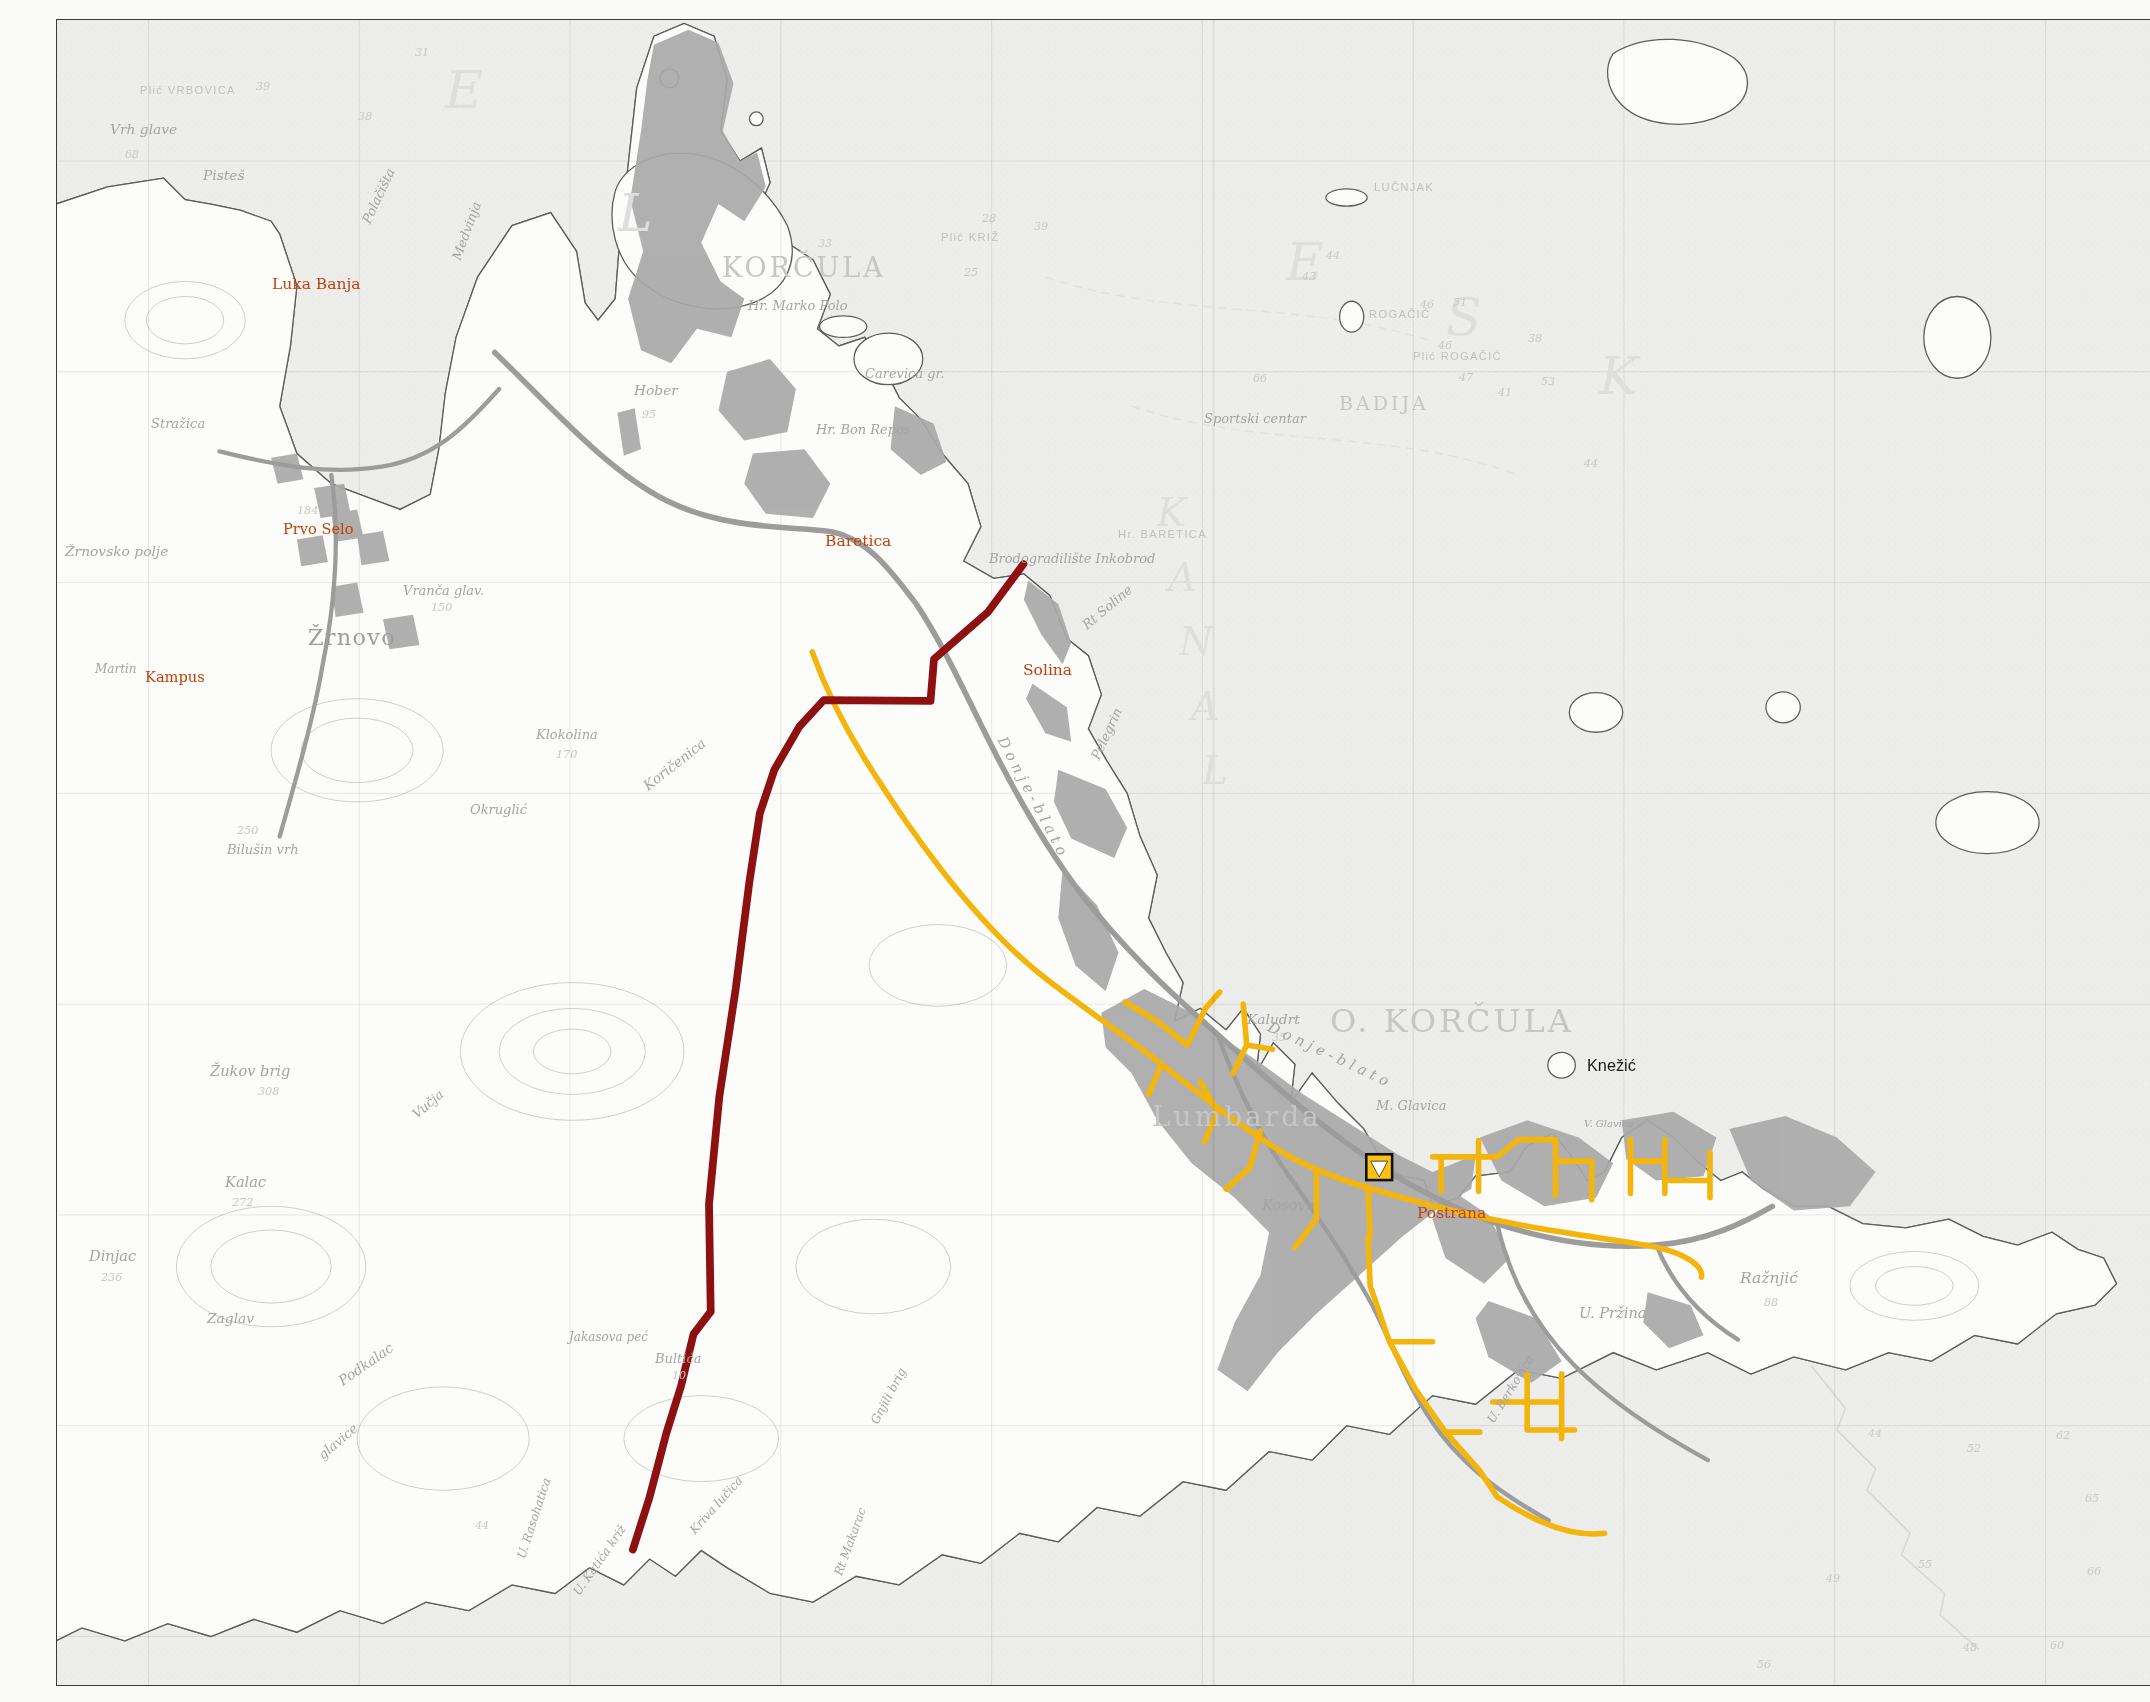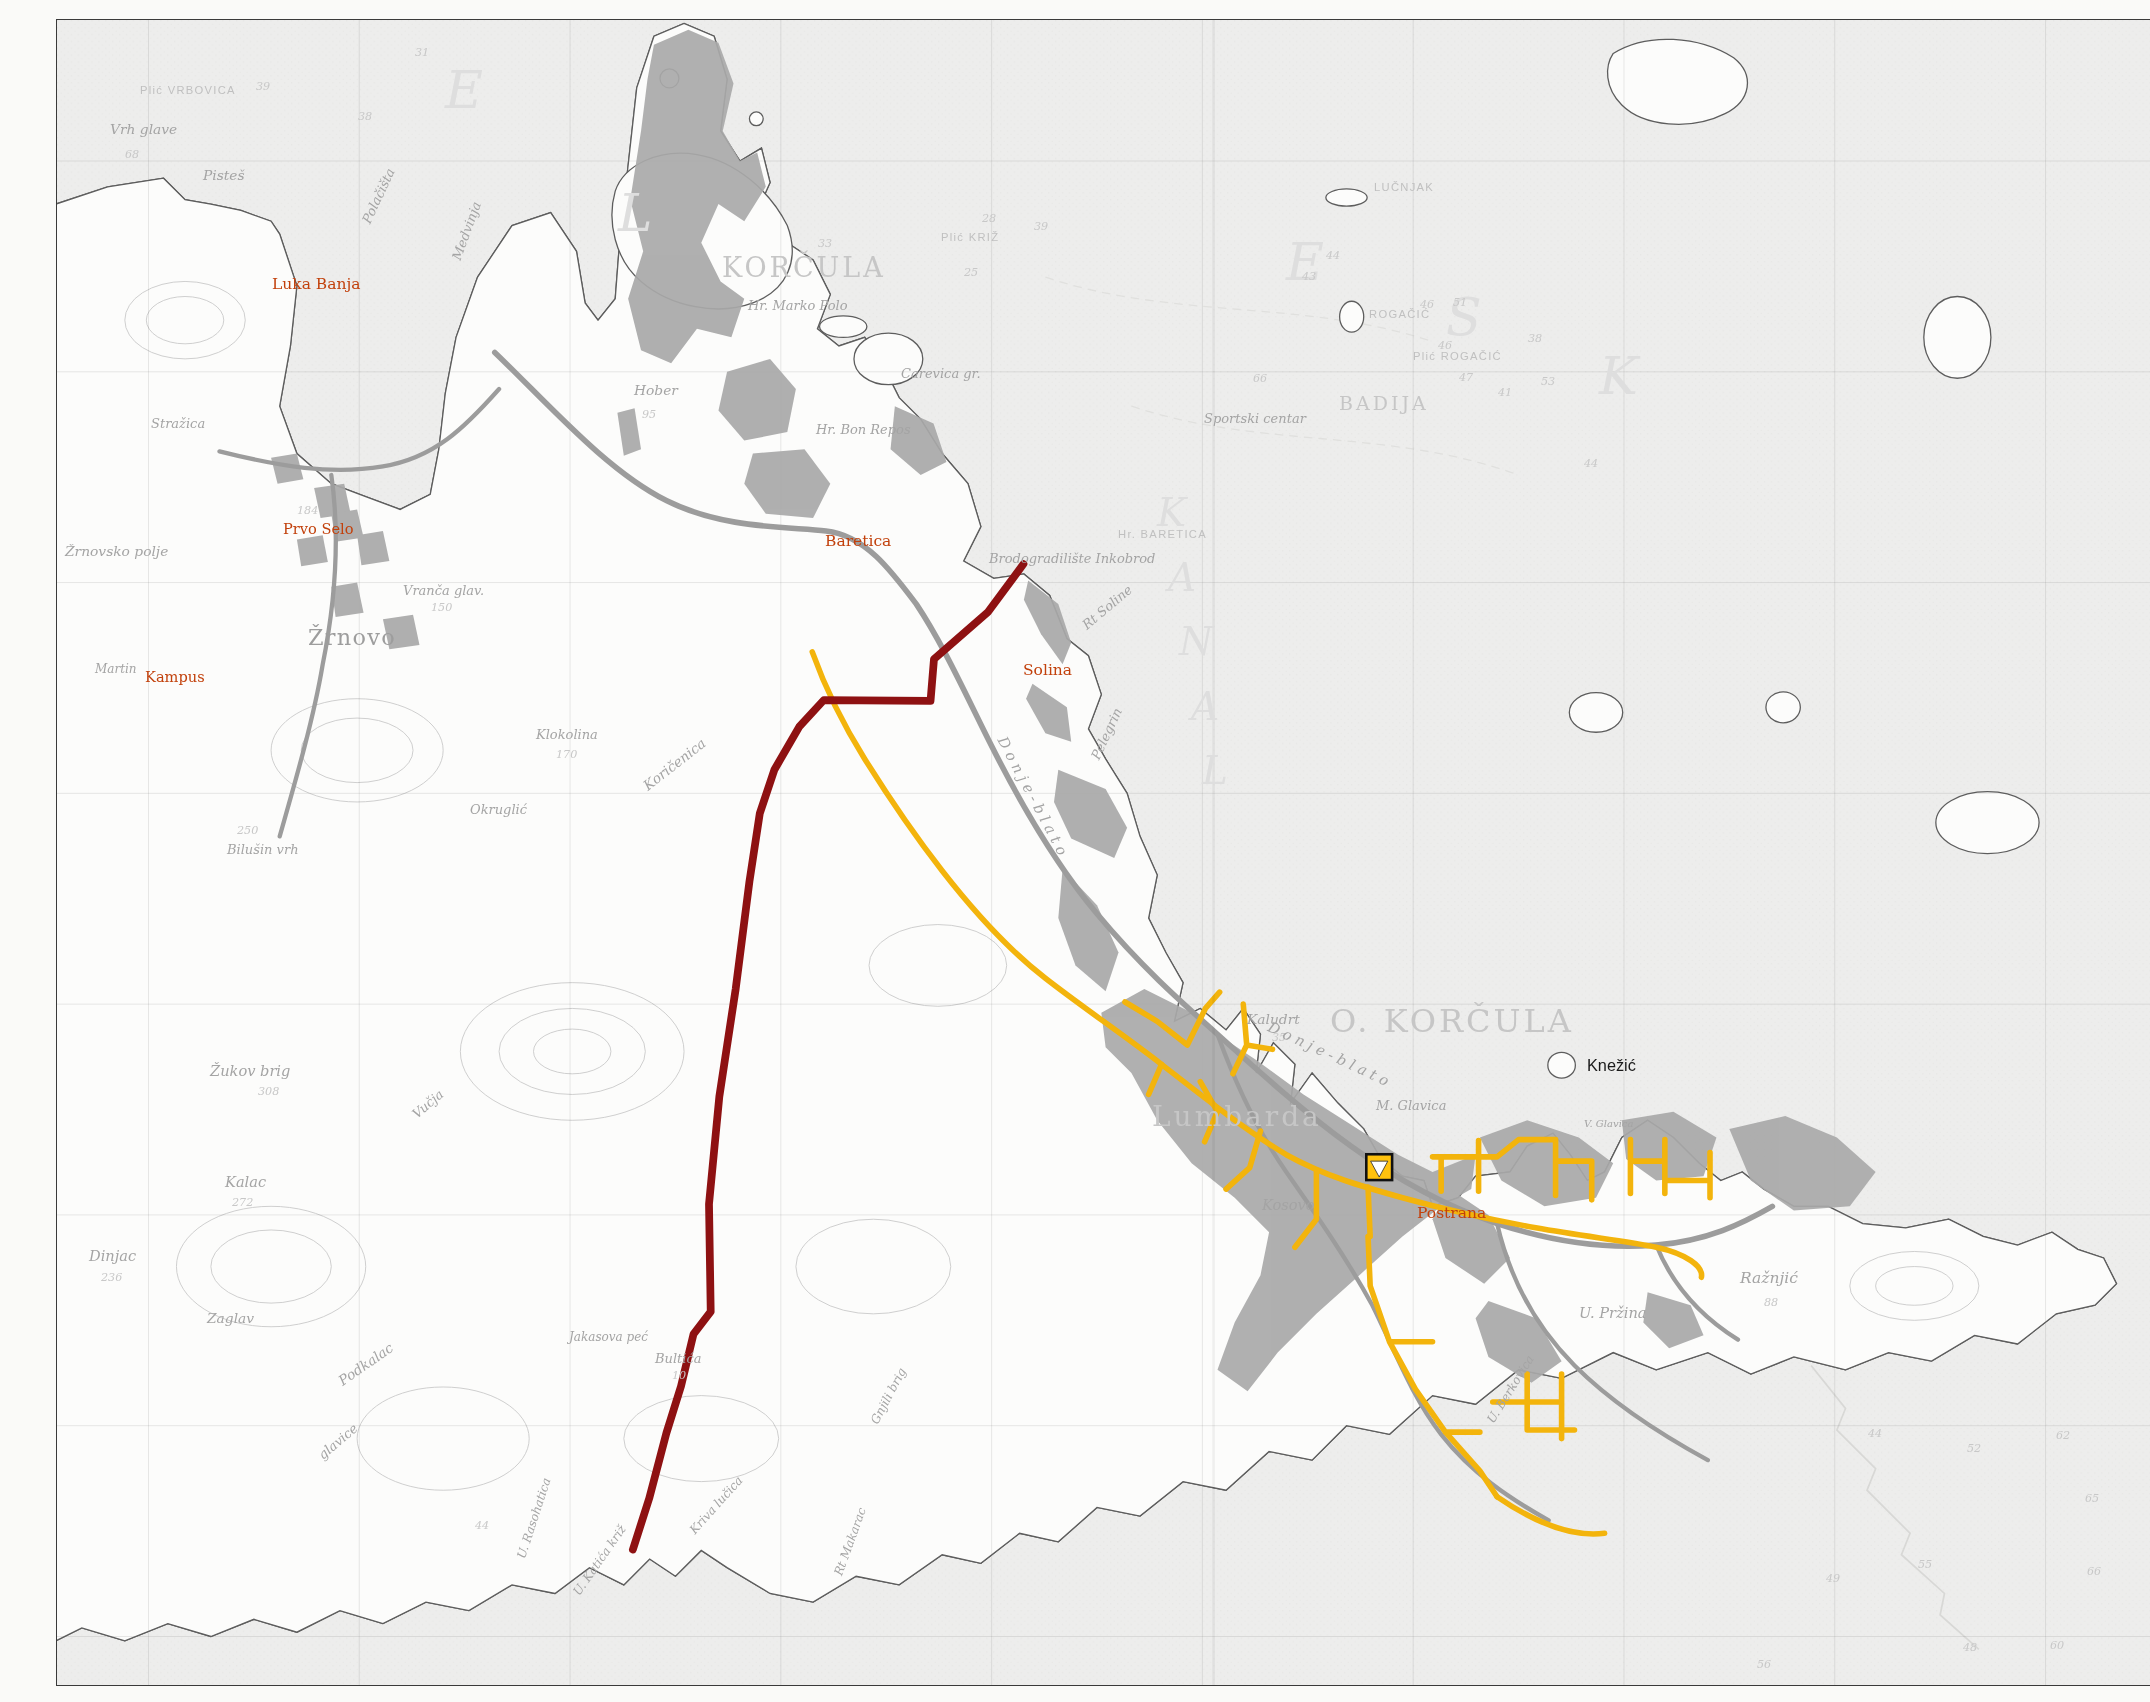--- a/index.html
+++ b/index.html
@@ -169,21 +169,21 @@
     <div class="map-label pl" style="left: 1490px; top: 1415px; font-size: 12px; transform: rotate(-58deg);">U. Berkovica</div>
     <div class="map-label pl" style="left: 1204px; top: 411px; font-size: 13px;">Sportski centar</div>
     <div class="map-label num" style="left: 1253px; top: 372px;">66</div>
     <div class="map-label plc" style="left: 1369px; top: 308px;">ROGAČIĆ</div>
     <div class="map-label plc" style="left: 1413px; top: 350px;">Plić ROGAČIĆ</div>
     <div class="map-label plc" style="left: 1374px; top: 181px;">LUČNJAK</div>
     <div class="map-label plc" style="left: 140px; top: 84px;">Plić VRBOVICA</div>
     <div class="map-label plc" style="left: 941px; top: 231px;">Plić KRIŽ</div>
     <div class="map-label plc" style="left: 1118px; top: 528px;">Hr. BARETICA</div>
     <div class="map-label pl" style="left: 748px; top: 298px;">Hr. Marko Polo</div>
-    <div class="map-label pl" style="left: 901px; top: 366px;">Carevica gr.</div>
+    <div class="map-label pl" style="left: 865px; top: 366px;">Carevica gr.</div>
     <div class="map-label pl" style="left: 816px; top: 422px;">Hr. Bon Repos</div>
     <div class="map-label pl" style="left: 989px; top: 551px; font-size: 13px;">Brodogradilište Inkobrod</div>
     <div class="map-label town" style="left: 825px; top: 532px; font-size: 15.5px;">Baretica</div>
     <div class="map-label town" style="left: 1023px; top: 661px; font-size: 15.5px;">Solina</div>
     <div class="map-label pl" style="left: 1084px; top: 619px; transform: rotate(-40deg);">Rt Soline</div>
     <div class="map-label pl" style="left: 1095px; top: 751px; transform: rotate(-65deg);">Pelegrin</div>
     <div class="map-label pl" style="left: 634px; top: 382px; font-size: 13.8px;">Hober</div>
     <div class="map-label num" style="left: 642px; top: 408px;">95</div>
     <div class="map-label pl" style="left: 110px; top: 121px; font-size: 13.8px;">Vrh glave</div>
     <div class="map-label num" style="left: 125px; top: 148px;">68</div>

